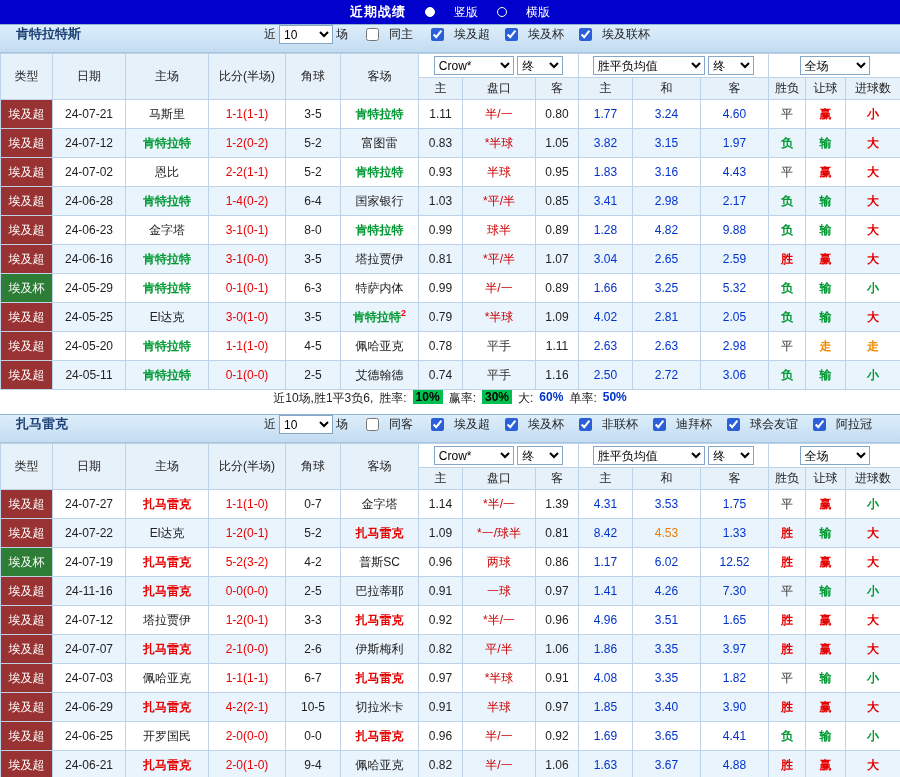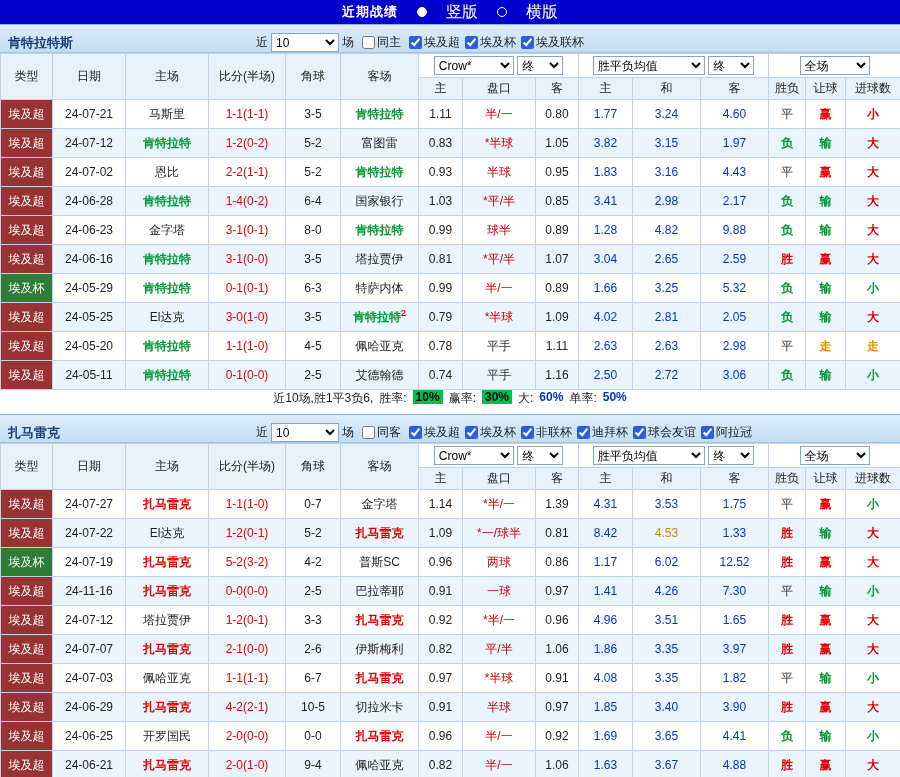--- a/index.html
+++ b/index.html
@@ -8,34 +8,34 @@
     font-family:"Liberation Sans","DejaVu Sans",sans-serif;
     font-size:12px;color:#222;
   }
   .topbar{
     height:24px;background:var(--topbar-bg,#0101cd);color:#fff;
     display:flex;align-items:center;justify-content:center;gap:19px;
   }
   .topbar-title{font-weight:bold;font-size:13px;letter-spacing:1px}
   .radio{width:10px;height:10px;border:1px solid #fff;border-radius:50%;display:inline-block;box-sizing:border-box;cursor:pointer}
   .radio.selected{background:#fff}
-  .radio-label{font-size:16px}
+  .radio-label{font-size:12px}
 
   .titlebar{
-    height:29px;box-sizing:border-box;padding:0 8px;
+    height:29px;box-sizing:border-box;padding:0 16px;
     background:linear-gradient(#ddeefb,#c3dcf1);
     border-top:1px solid #8fb4d4;border-bottom:1px solid #a5c4de;
-    display:flex;align-items:flex-end;
+    display:flex;align-items:flex-start;
   }
   .team-name{font-weight:bold;font-size:13px;color:#1b3f74;width:248px;flex:0 0 auto}
   .controls{display:flex;align-items:center;gap:3px;white-space:nowrap}
-  .cb{display:inline-flex;align-items:center;gap:2px;margin-left:5px;cursor:pointer}
+  .cb{display:inline-flex;align-items:center;gap:10px;margin-left:15px;cursor:pointer}
   .cb input{width:13px;height:13px;margin:0;accent-color:#2b5fd9}
   .sel{font-size:12px;height:19px;border:1px solid #86a6c6;background:#fff;padding:0;font-family:inherit}
-  .sel-count{width:68px}.sel-sm{width:46px}.sel-md{width:80px}.sel-lg{width:112px}.sel-scope{width:70px}
+  .sel-count{width:54px}.sel-sm{width:46px}.sel-md{width:80px}.sel-lg{width:112px}.sel-scope{width:70px}
 
   .grid{width:900px;border-collapse:collapse;table-layout:fixed;text-align:center;font-size:12px}
   .grid th,.grid td{border:1px solid #bed3e7;padding:0;overflow:hidden;white-space:nowrap}
   .grid thead th{background:#e7f1fa;height:21px;font-weight:normal;color:#222}
   .grid thead th.sel-cell{background:#fff;height:23px}
   .grid tbody td{height:28px;background:#fff}
   .grid tbody tr:nth-child(even) td{background:#e9f4fd}
   td.league-super{background:var(--league-super-bg,#993333) !important;color:#fff}
   td.league-cup{background:var(--league-cup-bg,#2e7d36) !important;color:#fff}
   .score{color:var(--score,#e60000)}

